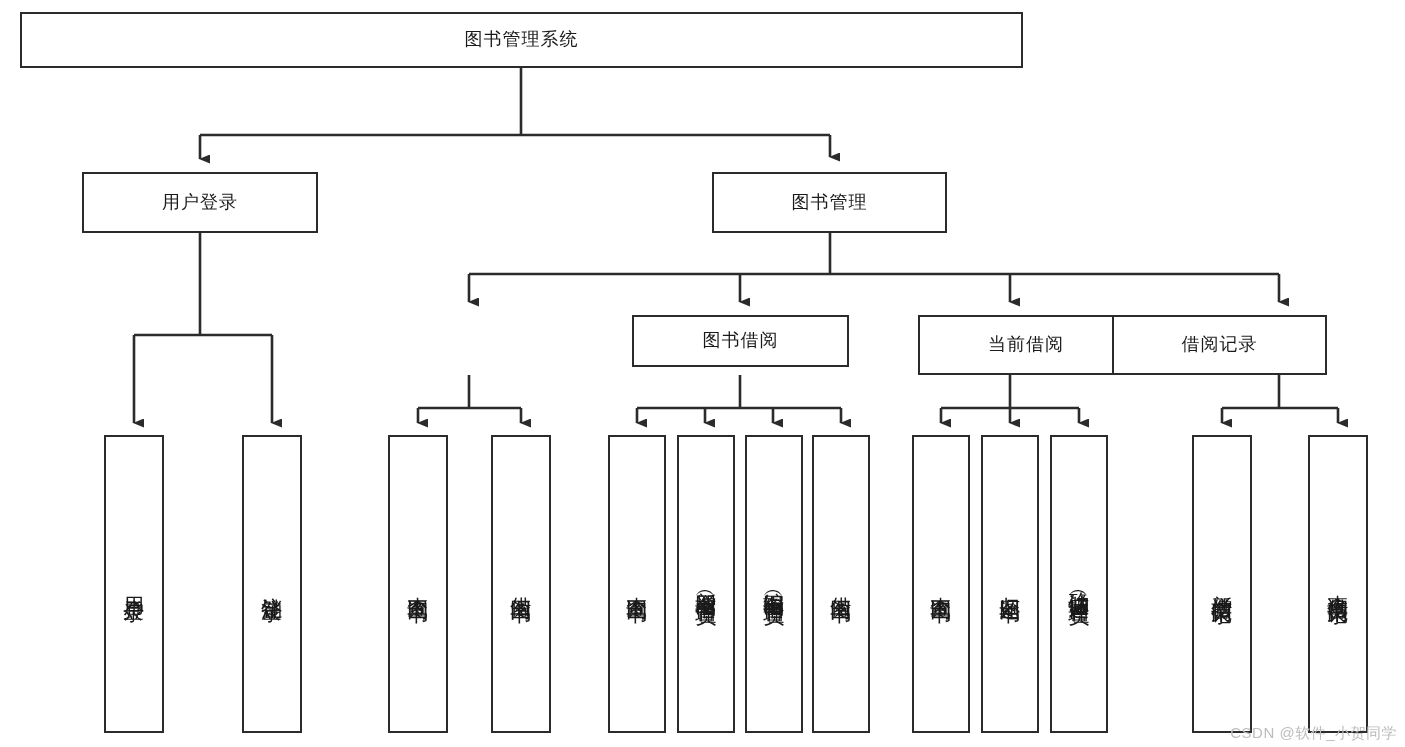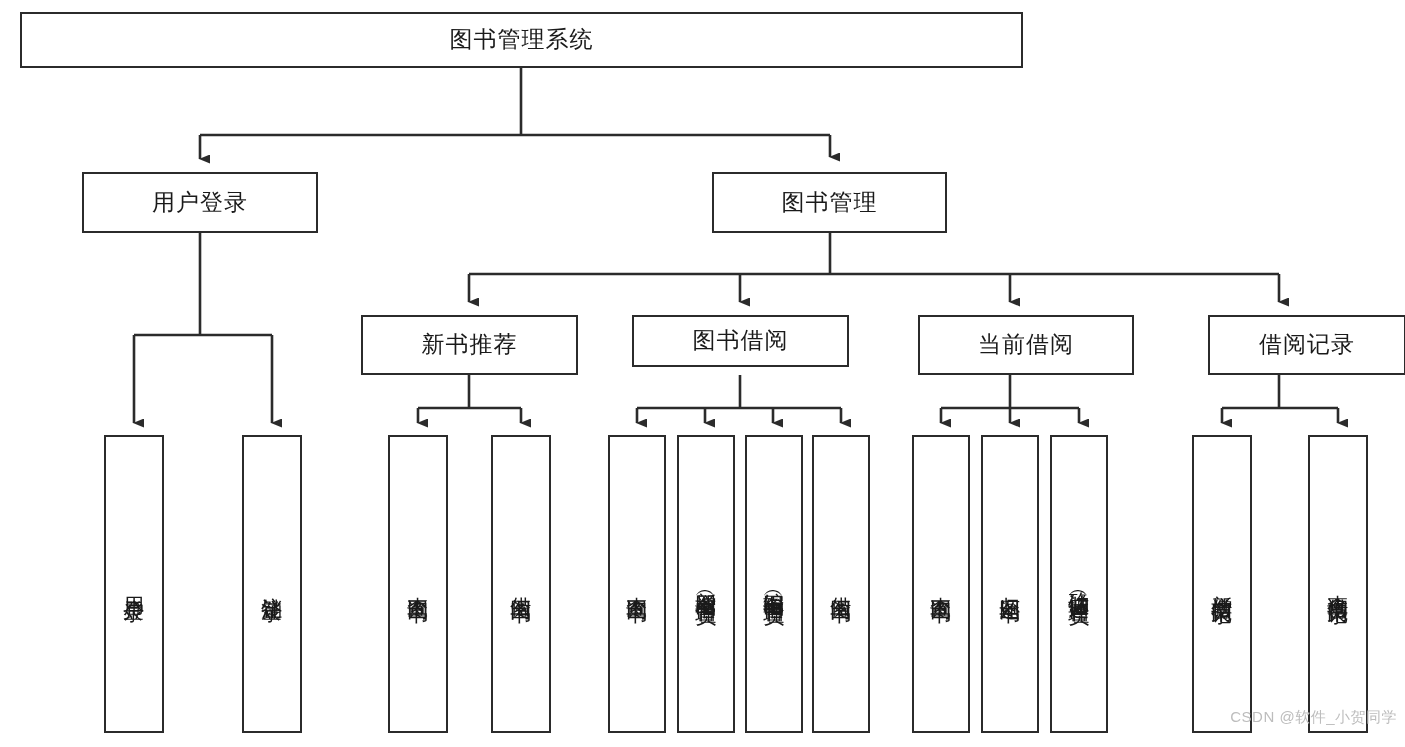--- a/index.html
+++ b/index.html
@@ -30,21 +30,21 @@
     box-sizing: border-box;
     background: #ffffff;
     border: 2px solid #2b2b2b;
     display: flex;
     align-items: center;
     justify-content: center;
     color: #1a1a1a;
     z-index: 2;
   }
   .node.horiz {
-    font-size: 23px;
+    font-size: 18px;
     letter-spacing: 1px;
     line-height: 1.2;
     white-space: nowrap;
   }
   .node.vert {
     writing-mode: vertical-rl;
     text-orientation: upright;
     font-size: 21px;
     line-height: 1.22;
     letter-spacing: 2px;
@@ -52,21 +52,21 @@
     text-align: center;
   }
   .node.vert .vtext {
     writing-mode: vertical-rl;
     text-orientation: upright;
     display: block;
   }
   .watermark {
     position: absolute;
     right: 8px;
-    bottom: 20px;
+    bottom: 4px;
     font-size: 15px;
     color: #bdbdbd;
     letter-spacing: 0.5px;
     z-index: 3;
     white-space: nowrap;
   }
 </style>
 </head>
 <body>
 
@@ -127,33 +127,30 @@
   </div>
 
   <div class="node horiz" style="left:82px; top:172px; width:236px; height:61px;">
     <span>用户登录</span>
   </div>
 
   <div class="node horiz" style="left:712px; top:172px; width:235px; height:61px;">
     <span>图书管理</span>
   </div>
 
-  <div class="node horiz" style="left:361px; top:315px; width:217px; height:60px;">
-    <span>新书推荐</span>
-  </div>
 
   <div class="node horiz" style="left:632px; top:315px; width:217px; height:52px;">
     <span>图书借阅</span>
   </div>
 
   <div class="node horiz" style="left:918px; top:315px; width:216px; height:60px;">
     <span>当前借阅</span>
   </div>
 
-  <div class="node horiz" style="left:1208px; top:315px; width:198px; height:60px;">
+  <div class="node horiz" style="left:1112px; top:315px; width:215px; height:60px;">
     <span>借阅记录</span>
   </div>
 
   <div class="node vert" style="left:104px; top:435px; width:60px; height:298px;">
     <span class="vtext">用户登录</span>
   </div>
 
   <div class="node vert" style="left:242px; top:435px; width:60px; height:298px;">
     <span class="vtext">注销登录</span>
   </div>

